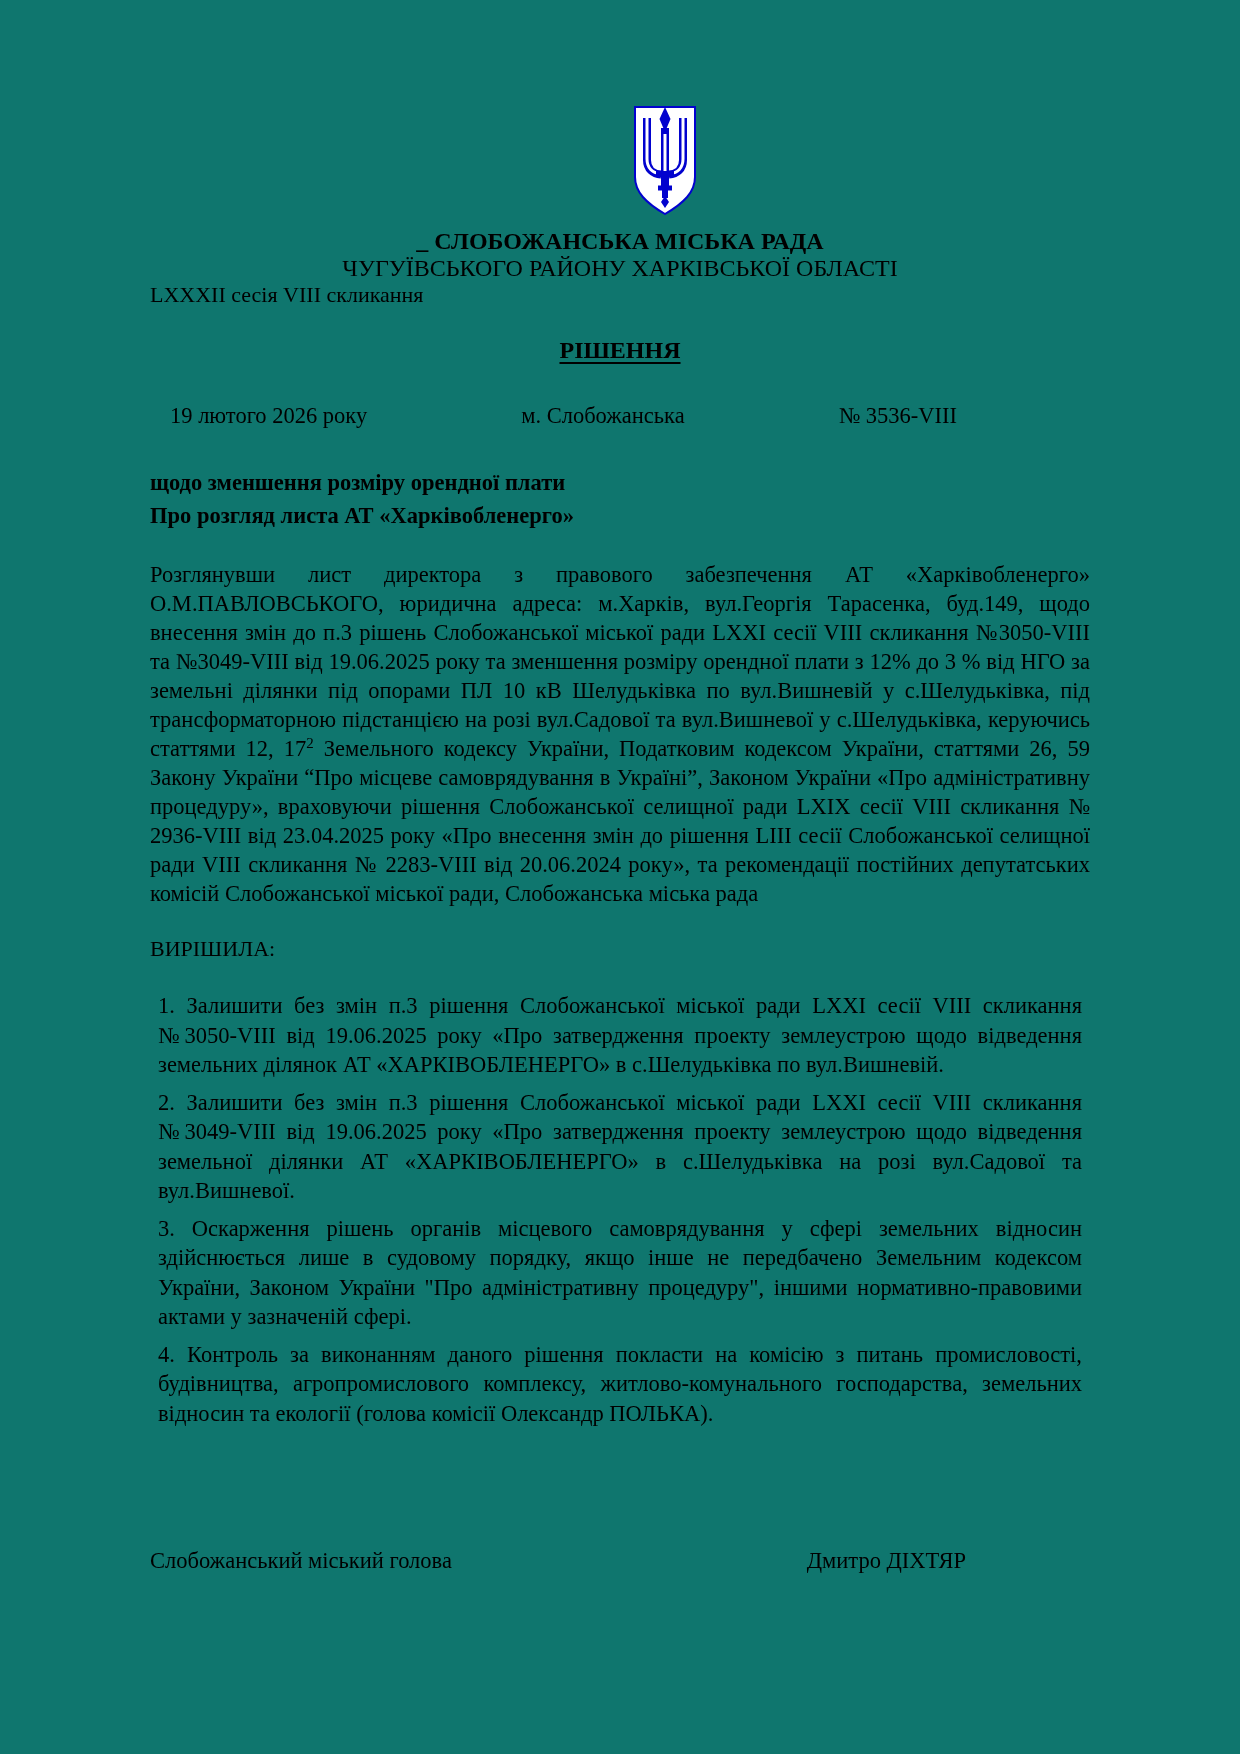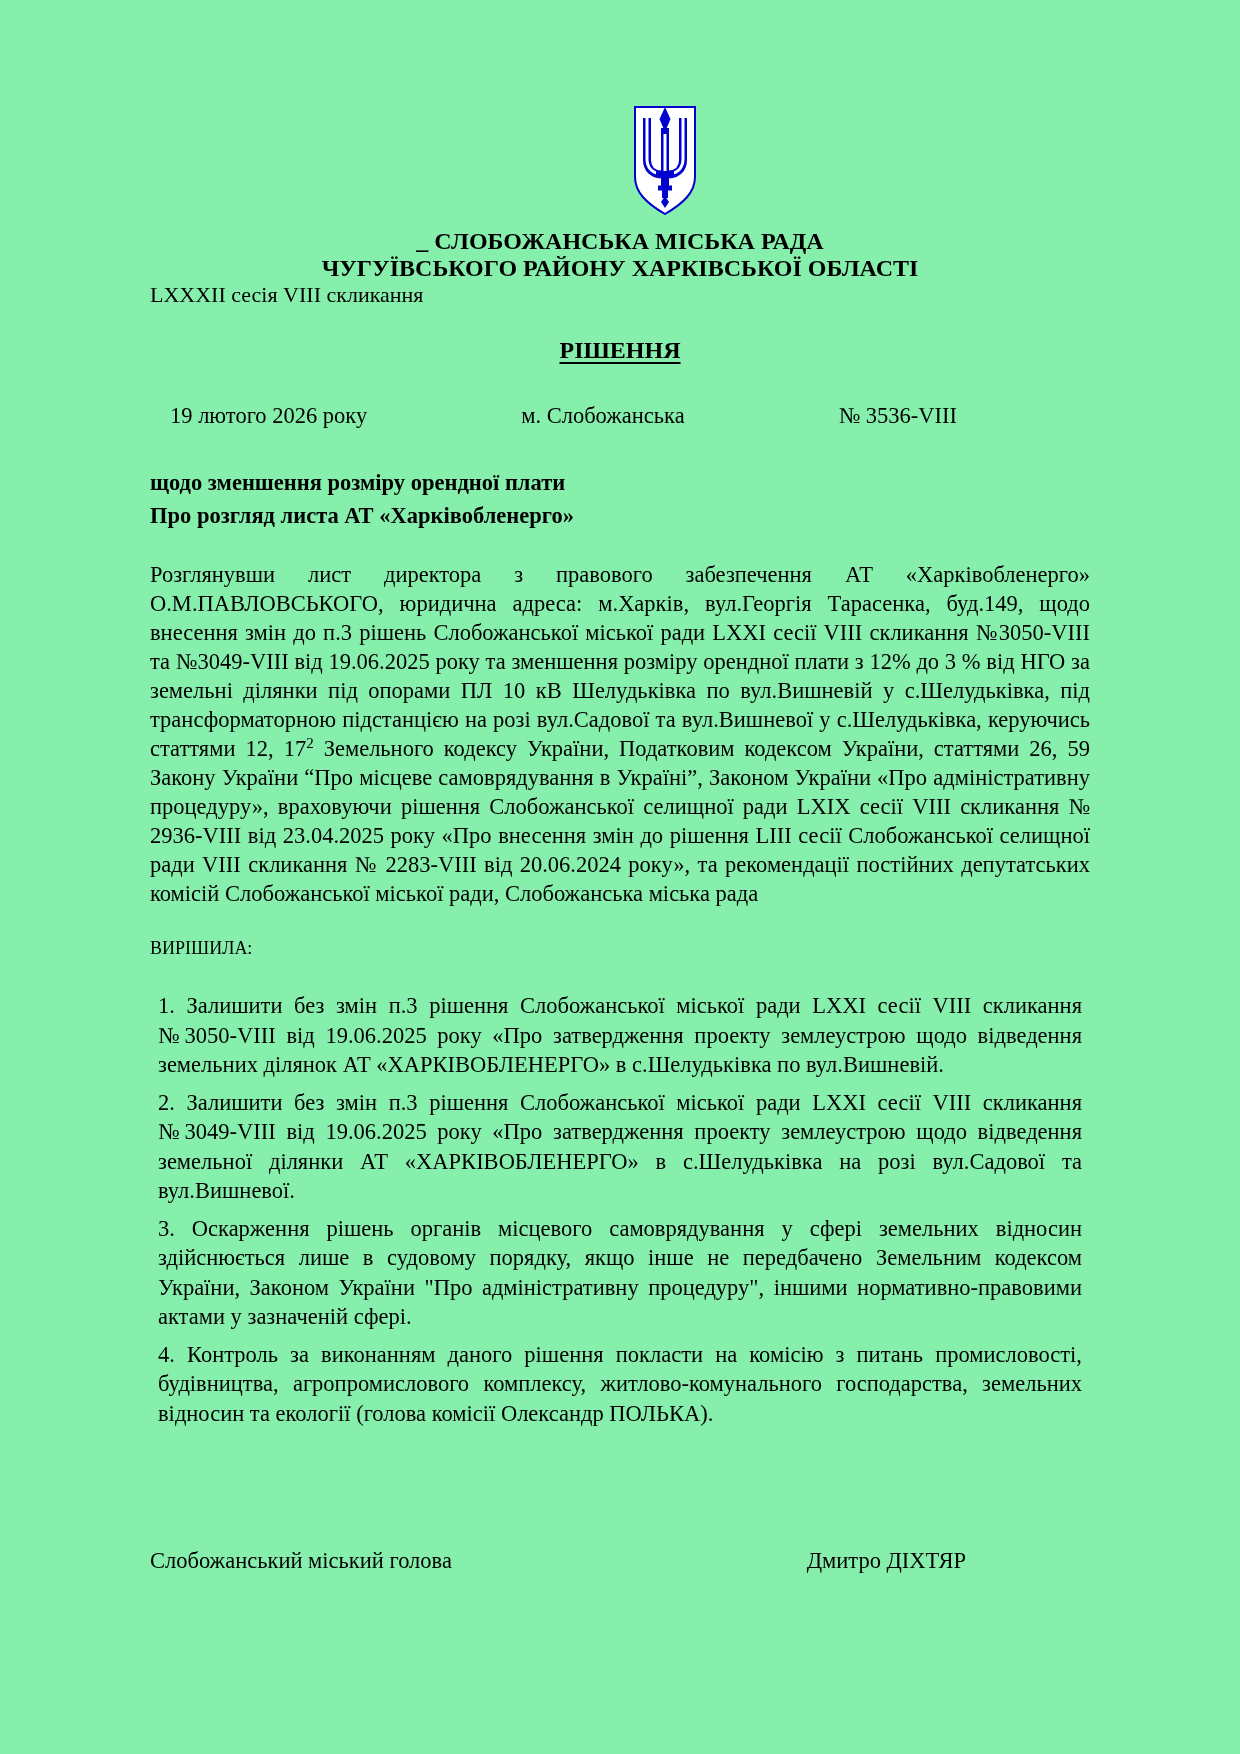--- a/index.html
+++ b/index.html
@@ -1,36 +1,36 @@
 <!DOCTYPE html>
 <html lang="uk"><head>
 <meta charset="utf-8">
 <style>
   html,body { margin:0; padding:0; background:#888; }
   .page {
-    width:1240px; height:1754px; margin:0 auto; background:#86efac;
+    width:1240px; height:1754px; margin:0 auto; background:#0f766e;
     box-sizing:border-box; padding:0 150px;
     font-family:"Liberation Serif","DejaVu Serif",serif;
     color:#000; overflow:hidden;
   }
   .emblem-wrap { margin-top:104px; text-align:center; transform:translateX(45px); line-height:0; }
   .trident { color:#0202ce; }
   .org-line1 { margin-top:10px; text-align:center; font-weight:bold; font-size:24px; line-height:27px; }
-  .org-line2 { text-align:center; font-weight:bold; font-size:24px; line-height:27px; }
+  .org-line2 { text-align:center; font-weight:normal; font-size:24px; line-height:27px; }
   .session-line { text-align:left; font-size:22px; line-height:26px; }
   .doc-type { margin-top:28px; text-align:center; font-weight:bold; font-size:24px; line-height:28px;
               text-decoration:underline; text-underline-offset:4px; }
   .meta-row { margin-top:38px; display:flex; font-size:22.5px; line-height:28px;justify-content:space-between; }
   .meta-date { margin-left:20px; }
   .meta-place { margin-left:auto; margin-right:auto; }
   .meta-number { margin-right:133px; }
   .subject { margin-top:36px; font-weight:bold; font-size:22.5px; line-height:33px; }
   .preamble { margin-top:28px; font-size:22.5px; line-height:29px; text-align:justify; }
   .preamble sup { font-size:15px; line-height:0; }
-  .resolved-heading { margin-top:26px; font-size:18px; line-height:29px; }
+  .resolved-heading { margin-top:26px; font-size:22px; line-height:29px; }
   .items { margin-top:28px; }
   .items p { margin:8px; font-size:22.5px; line-height:29.5px; text-align:justify; }
   .sig-row { margin-top:118px; display:flex; justify-content:space-between;
              padding-right:124px; font-size:22.5px; line-height:29px; }
 </style>
 </head>
 <body>
 
 <div class="page">
 

